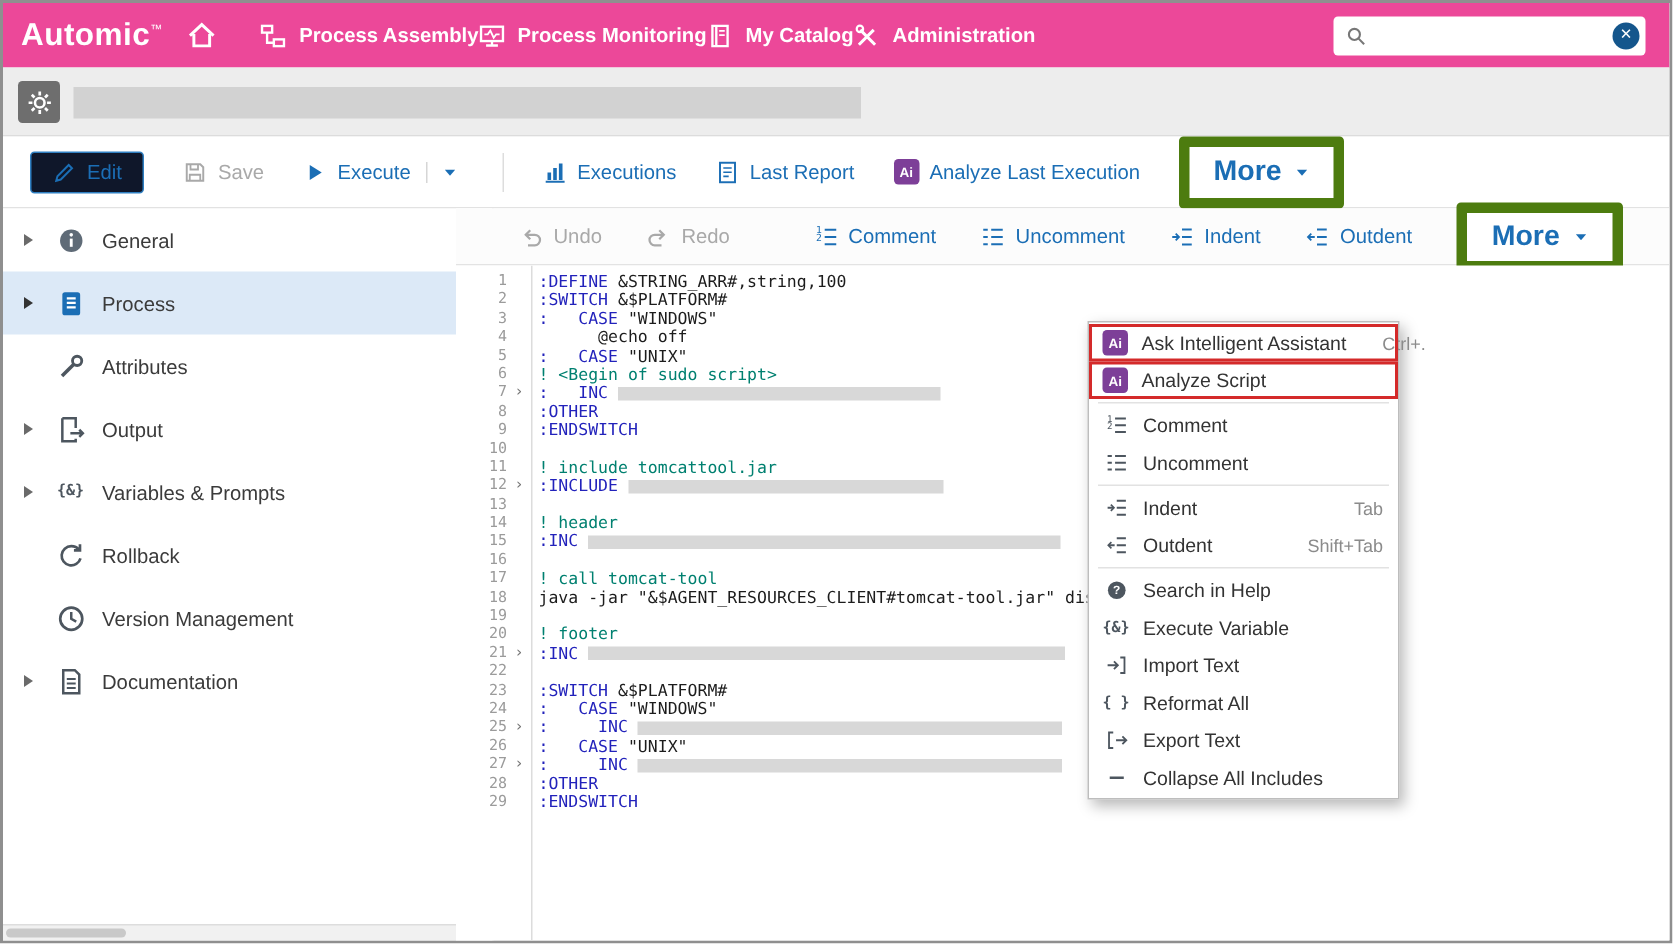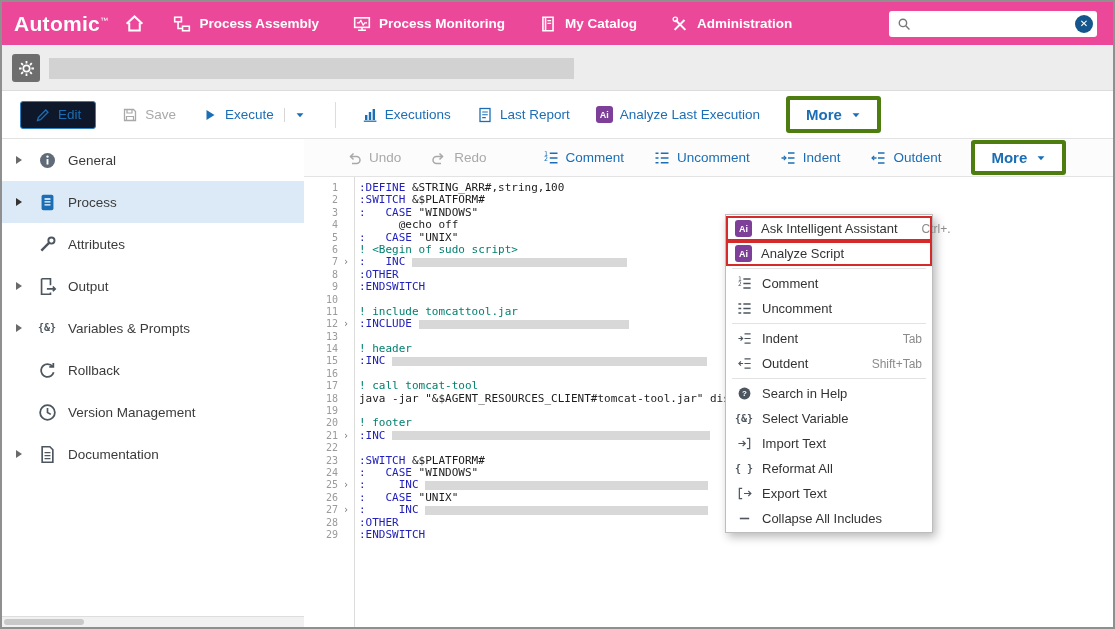--- a/index.html
+++ b/index.html
@@ -4,21 +4,21 @@
 <style>
   *{box-sizing:border-box;margin:0;padding:0}
   body{font-family:"Liberation Sans",sans-serif;background:#fff}
   .app{position:relative;width:1115px;height:629px;border:2px solid #8f8f8f;background:#fff;overflow:hidden}
 
   
   .topnav{position:absolute;left:0;top:0;width:100%;height:43px;background:#ec4899;display:flex;align-items:center;color:#fff}
   .brand{font-size:21px;font-weight:bold;margin-left:12px;letter-spacing:.3px;white-space:nowrap}
   .brand sup{font-size:8px;font-weight:normal}
   .nav-home{margin-left:16px;width:21px;height:21px;cursor:pointer;color:#fff}
-  .nav-items{display:flex;align-items:flex-end;margin-left:28px;gap:34px}
+  .nav-items{display:flex;align-items:flex-end;margin-left:28px;}
   .nav-item{display:flex;align-items:center;gap:8px;font-weight:bold;font-size:13.5px;cursor:pointer;white-space:nowrap}
   .nav-item .ic{width:18px;height:18px;color:#fff}
   .search{margin-left:auto;margin-right:16px;width:208px;height:26px;background:#fff;border-radius:3px;display:flex;align-items:center;padding:0 4px 0 8px}
   .search .ic{width:14px;height:14px;color:#777;flex:none}
   .search input{flex:1;border:0;outline:0;font-size:13px;min-width:0;margin-left:6px;color:#333;background:transparent}
   .search .clear{width:18px;height:18px;border-radius:50%;background:#14568c;color:#fff;font-size:10px;line-height:18px;text-align:center;border:0;cursor:pointer;flex:none}
 
   
   .crumbbar{position:absolute;top:43px;left:0;width:100%;height:46px;background:#ededed;border-bottom:1px solid #dcdcdc}
   .gear-btn{position:absolute;left:10px;top:9px;width:28px;height:28px;background:#6e6e6e;border-radius:3px;color:#fff;display:flex;align-items:center;justify-content:center;cursor:pointer}
@@ -28,21 +28,21 @@
   
   .toolbar{position:absolute;top:89px;left:0;width:100%;height:48px;background:#fff;border-bottom:1px solid #e2e2e2;display:flex;align-items:center;padding-left:18px;gap:26px;font-size:13.5px}
   .tbtn{display:flex;align-items:center;gap:7px;color:#1b6eb5;cursor:pointer;background:none;border:0;font-size:13.5px;font-family:inherit;white-space:nowrap}
   .tbtn .ic{width:16px;height:16px}
   .tbtn.disabled{color:#a9a9a9;cursor:default}
   .btn-edit{border:1px solid #2f7fc1;background:#0f172a;padding:5px 14px;border-radius:3px}
   .exec-group{display:flex;align-items:center}
   .exec-caret{margin-left:10px;padding:2px 4px 2px 10px;border-left:1px solid #d6d6d6;color:#1b6eb5;cursor:pointer;display:flex;align-items:center}
   .exec-caret .ic{width:10px;height:10px}
   .vdiv{width:1px;height:26px;background:#ddd;flex:none}
-  .btn-more{border:4px solid #4d7c0f;border-radius:3px;padding:6px 16px;display:flex;align-items:center;gap:9px;color:#1b6eb5;font-weight:bold;background:#fff;cursor:pointer;font-size:15px;font-family:inherit}
+  .btn-more{border:7px solid #4d7c0f;border-radius:3px;padding:6px 16px;display:flex;align-items:center;gap:9px;color:#1b6eb5;font-weight:bold;background:#fff;cursor:pointer;font-size:19px;font-family:inherit}
   .btn-more .ic{width:10px;height:10px}
   .ai-badge{width:17px;height:17px;border-radius:3px;background:#7d3f98;color:#fff;font-size:9px;font-weight:bold;display:inline-flex;align-items:center;justify-content:center;flex:none}
 
   
   .sidebar{position:absolute;top:137px;left:0;width:327px;bottom:0;background:#fff;border-right:1px solid #cfcfcf}
   .sb-item{height:42px;display:flex;align-items:center;cursor:pointer;position:relative}
   .sb-item.selected{background:#dce9f7}
   .chev{width:0;height:0;border-top:4.5px solid transparent;border-bottom:4.5px solid transparent;border-left:6px solid #6a6a6a;position:absolute;left:14px}
   .sb-item.selected .chev{border-left-color:#333}
   .sb-icon{position:absolute;left:35px;width:20px;height:20px;display:flex;align-items:center;justify-content:center;color:#4d565f}
@@ -590,21 +590,21 @@
             <circle cx="8" cy="8" r="6.3" fill="#4d565f"></circle>
             <text x="8" y="11" font-size="8.5" fill="#fff" text-anchor="middle" font-weight="bold" font-family="sans-serif">?</text>
           </svg>
         </span>
         <span class="lbl">Search in Help</span>
       </div>
       <div class="ctx-item">
         <span class="mi">
           <span class="ticon">{&amp;}</span>
         </span>
-        <span class="lbl">Select Variable</span>
+        <span class="lbl">Execute Variable</span>
       </div>
       <div class="ctx-item">
         <span class="mi">
           <svg viewBox="0 0 16 16">
             <path d="M1.5 8h7M6 5.2 8.8 8 6 10.8" fill="none" stroke="currentColor" stroke-width="1.3"></path>
             <path d="M10.5 2.5h3v11h-3" fill="none" stroke="currentColor" stroke-width="1.3"></path>
           </svg>
         </span>
         <span class="lbl">Import Text</span>
       </div>

